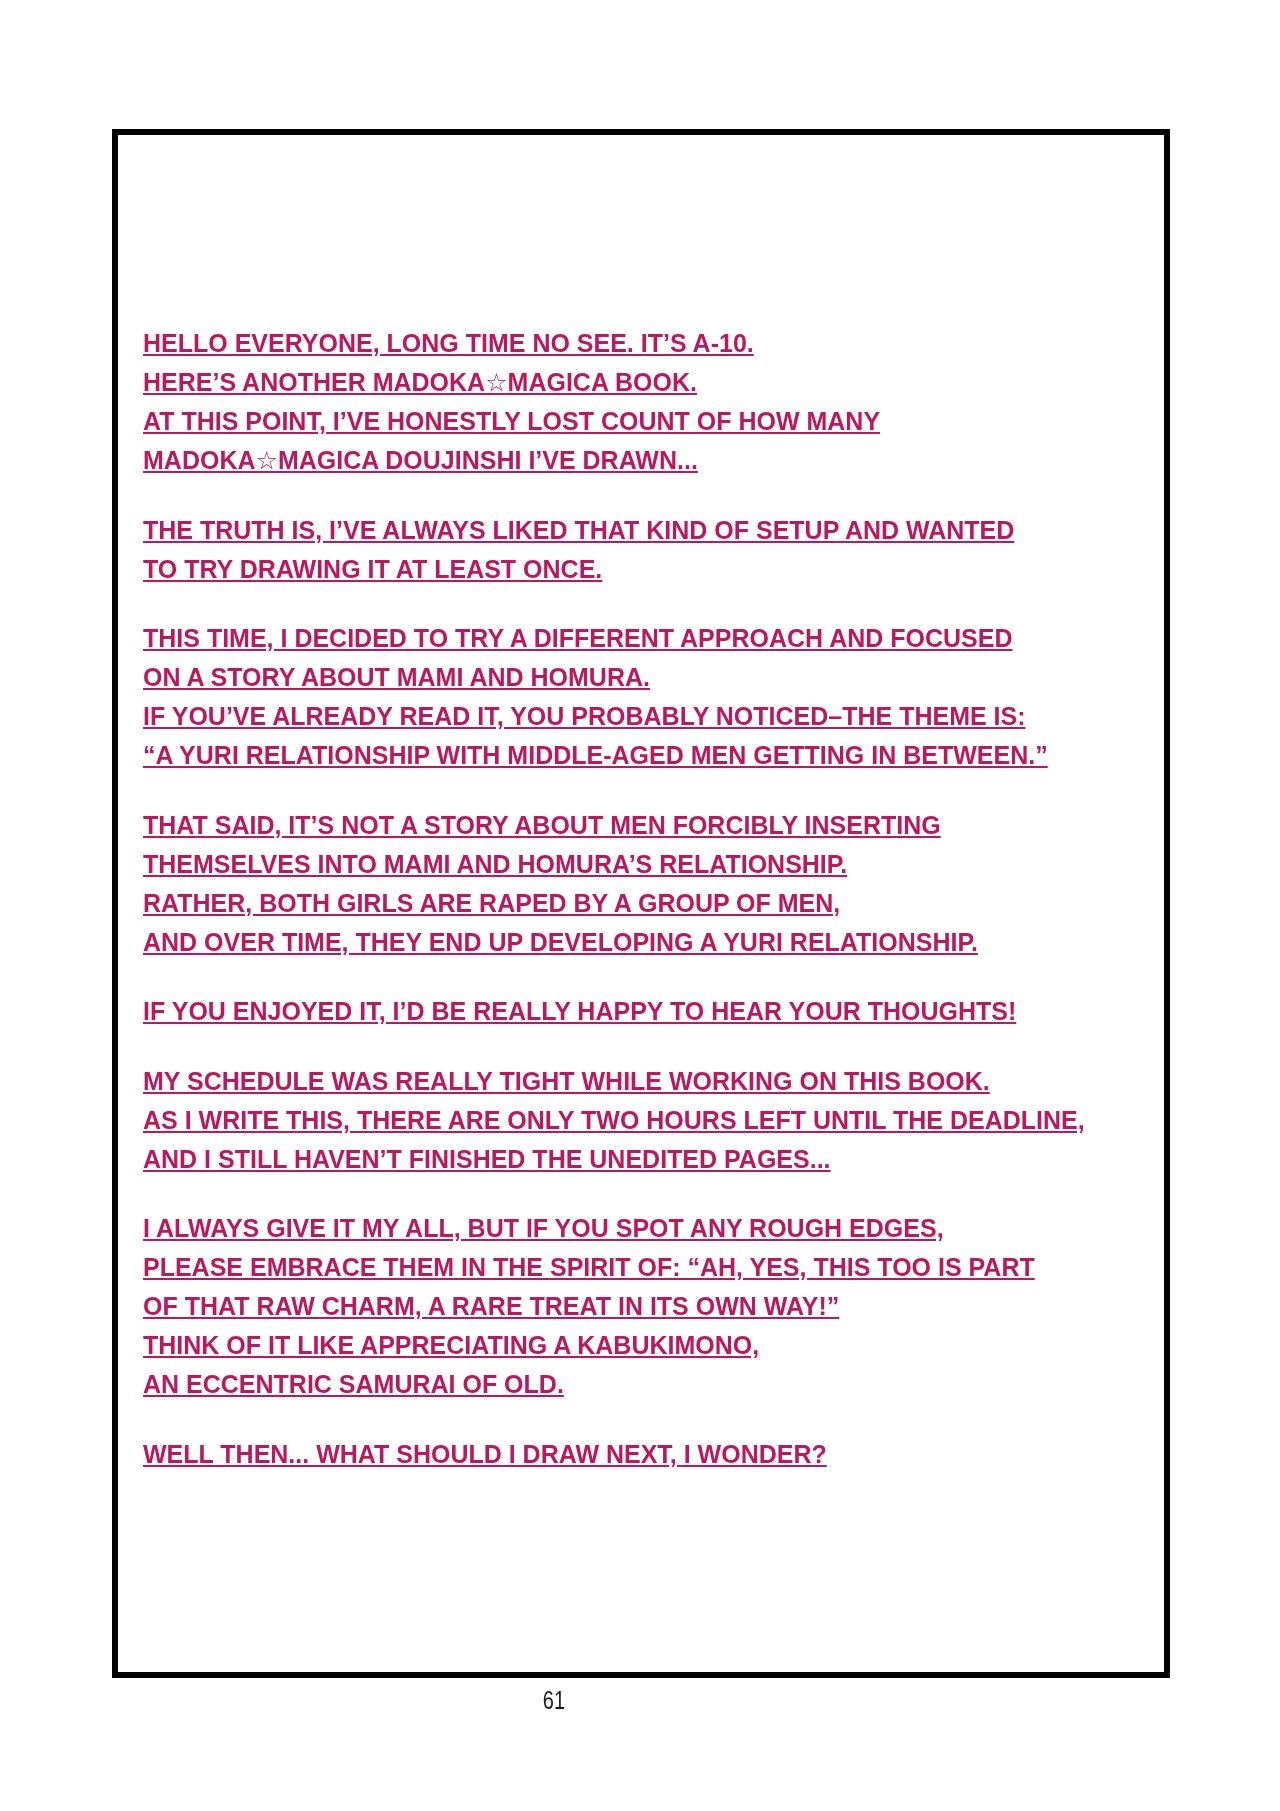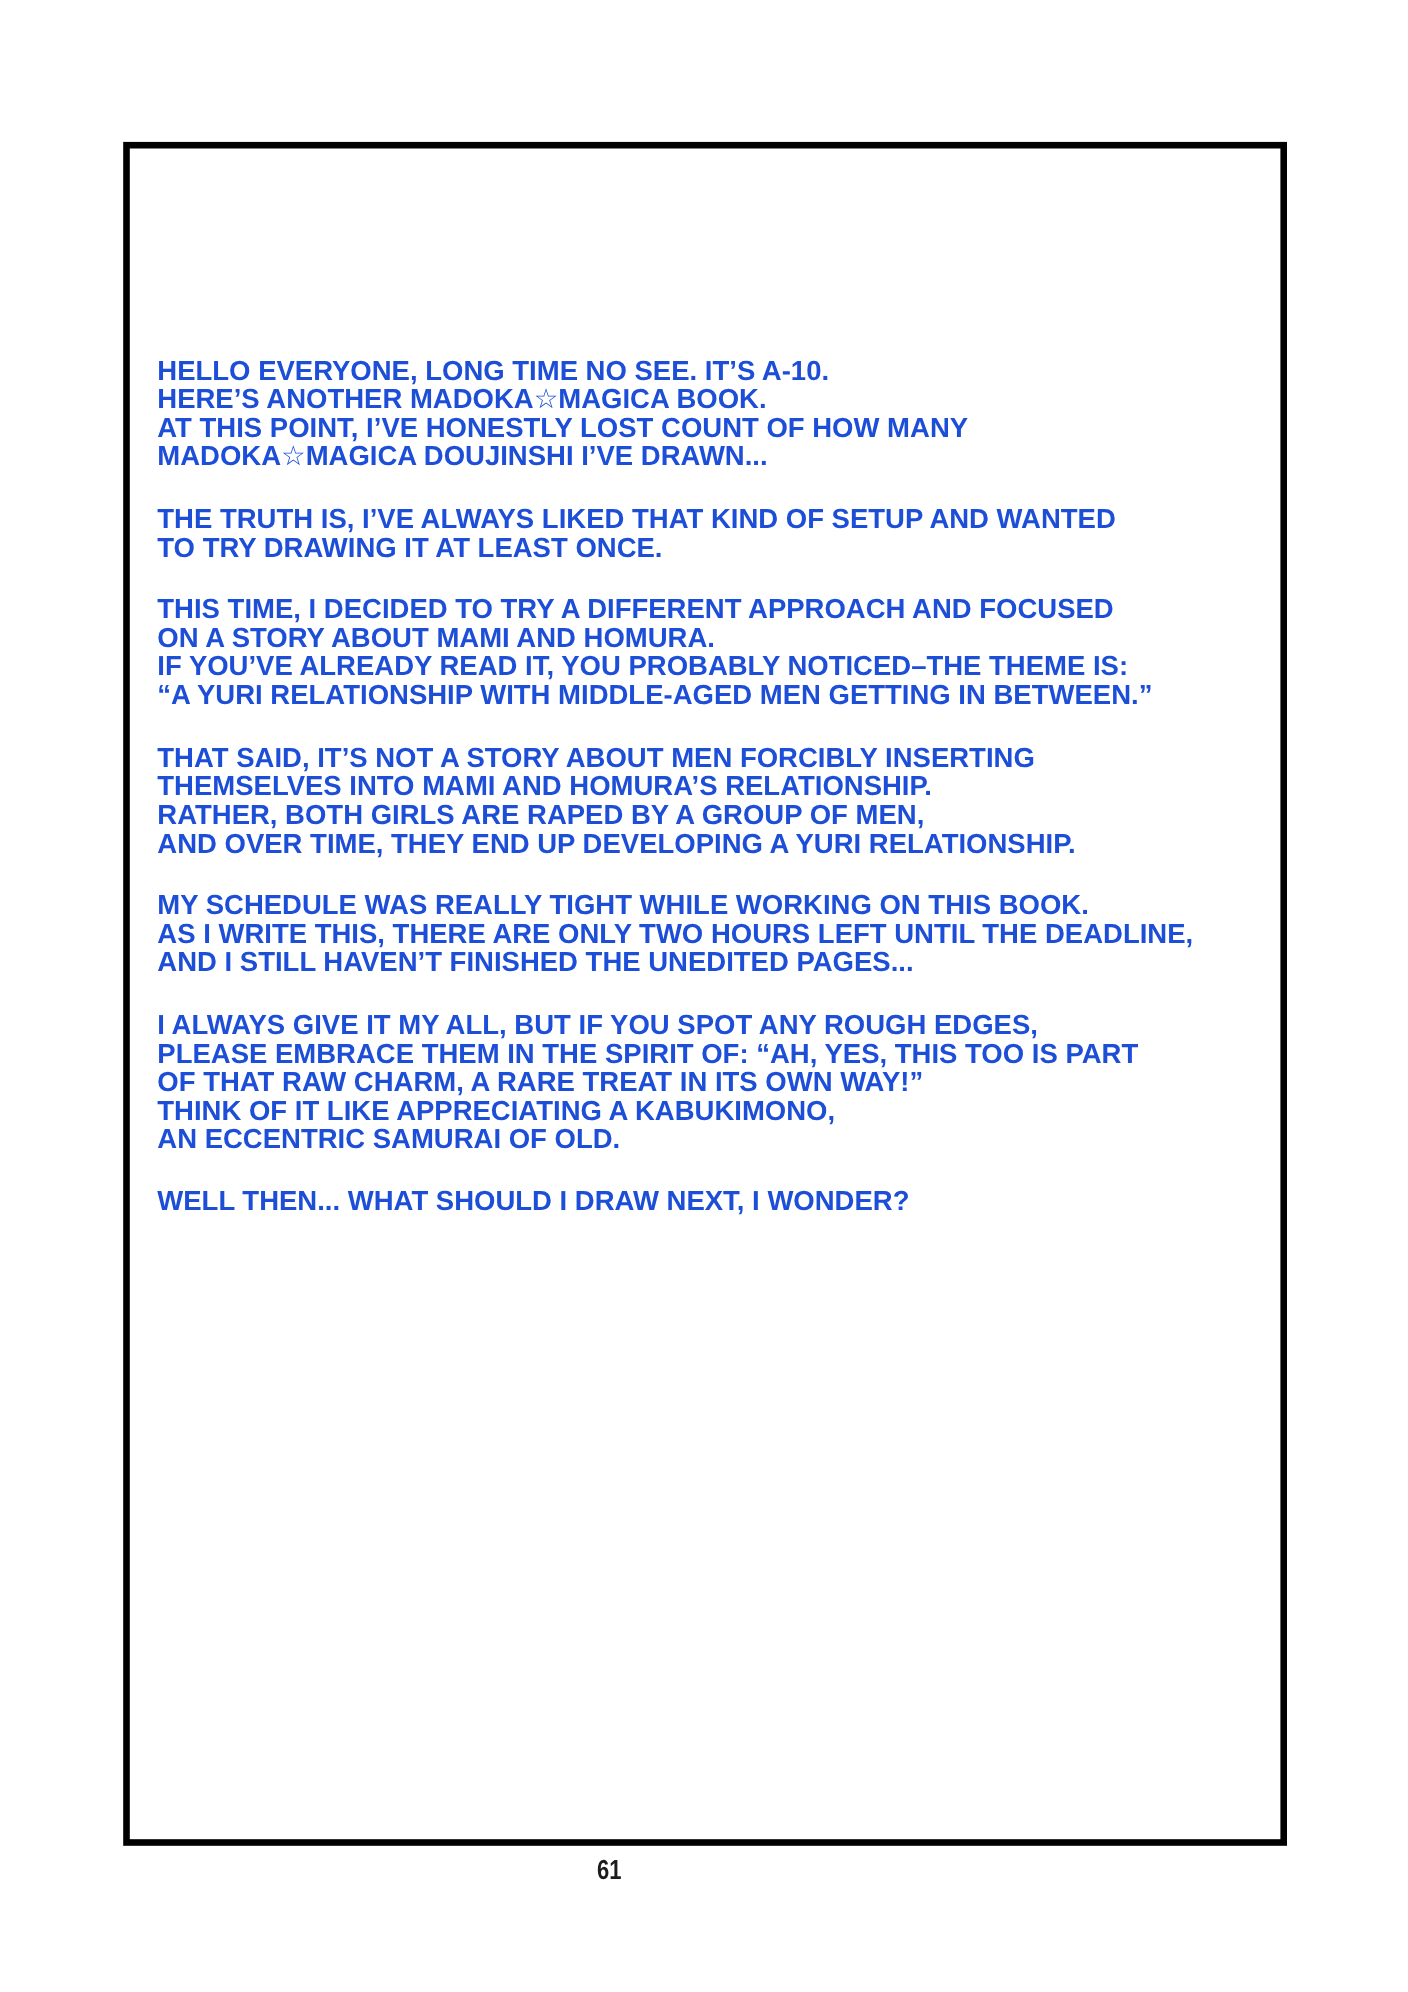--- a/index.html
+++ b/index.html
@@ -21,26 +21,27 @@
     height: 1549px;
     box-sizing: border-box;
     border: 6px solid #000000;
     background: #ffffff;
   }
   .afterword-text {
     position: absolute;
     left: 143px;
     top: 324px;
     width: 1014px;
-    color: #1d4ed8;
+    color: #be185d;
     font-weight: 700;
     font-size: 25px;
-    line-height: 26px;
+    line-height: 39px;
     letter-spacing: 0px;
     overflow: visible;
+    text-decoration: underline;
   }
   .afterword-text p {
     margin: 30.5px 0 0 0;
     white-space: pre;
   }
   .afterword-text p:first-child {
     margin-top: 0;
   }
   .signature-block {
     margin-top: 30.5px;
@@ -54,21 +55,21 @@
     font-size: 22px;
   }
   .page-number {
     position: absolute;
     top: 1686px;
     left: 0;
     width: 1108px;
     text-align: center;
     color: #1c1c1c;
     font-size: 25px;
-    font-weight: 700;
+    font-weight: 400;
   }
   .page-number span {
     display: inline-block;
     transform: scaleX(0.8);
   }
 </style>
 </head>
 <body>
 
 <div class="page-frame"></div>
@@ -82,20 +83,21 @@
       <p>THE TRUTH IS, I’VE ALWAYS LIKED THAT KIND OF SETUP AND WANTED
 TO TRY DRAWING IT AT LEAST ONCE.</p>
       <p>THIS TIME, I DECIDED TO TRY A DIFFERENT APPROACH AND FOCUSED
 ON A STORY ABOUT MAMI AND HOMURA.
 IF YOU’VE ALREADY READ IT, YOU PROBABLY NOTICED–THE THEME IS:
 “A YURI RELATIONSHIP WITH MIDDLE-AGED MEN GETTING IN BETWEEN.”</p>
       <p>THAT SAID, IT’S NOT A STORY ABOUT MEN FORCIBLY INSERTING
 THEMSELVES INTO MAMI AND HOMURA’S RELATIONSHIP.
 RATHER, BOTH GIRLS ARE RAPED BY A GROUP OF MEN,
 AND OVER TIME, THEY END UP DEVELOPING A YURI RELATIONSHIP.</p>
+      <p>IF YOU ENJOYED IT, I’D BE REALLY HAPPY TO HEAR YOUR THOUGHTS!</p>
       <p>MY SCHEDULE WAS REALLY TIGHT WHILE WORKING ON THIS BOOK.
 AS I WRITE THIS, THERE ARE ONLY TWO HOURS LEFT UNTIL THE DEADLINE,
 AND I STILL HAVEN’T FINISHED THE UNEDITED PAGES...</p>
       <p>I ALWAYS GIVE IT MY ALL, BUT IF YOU SPOT ANY ROUGH EDGES,
 PLEASE EMBRACE THEM IN THE SPIRIT OF: “AH, YES, THIS TOO IS PART
 OF THAT RAW CHARM, A RARE TREAT IN ITS OWN WAY!”
 THINK OF IT LIKE APPRECIATING A KABUKIMONO,
 AN ECCENTRIC SAMURAI OF OLD.</p>
       <p>WELL THEN... WHAT SHOULD I DRAW NEXT, I WONDER?</p>
     </div>

